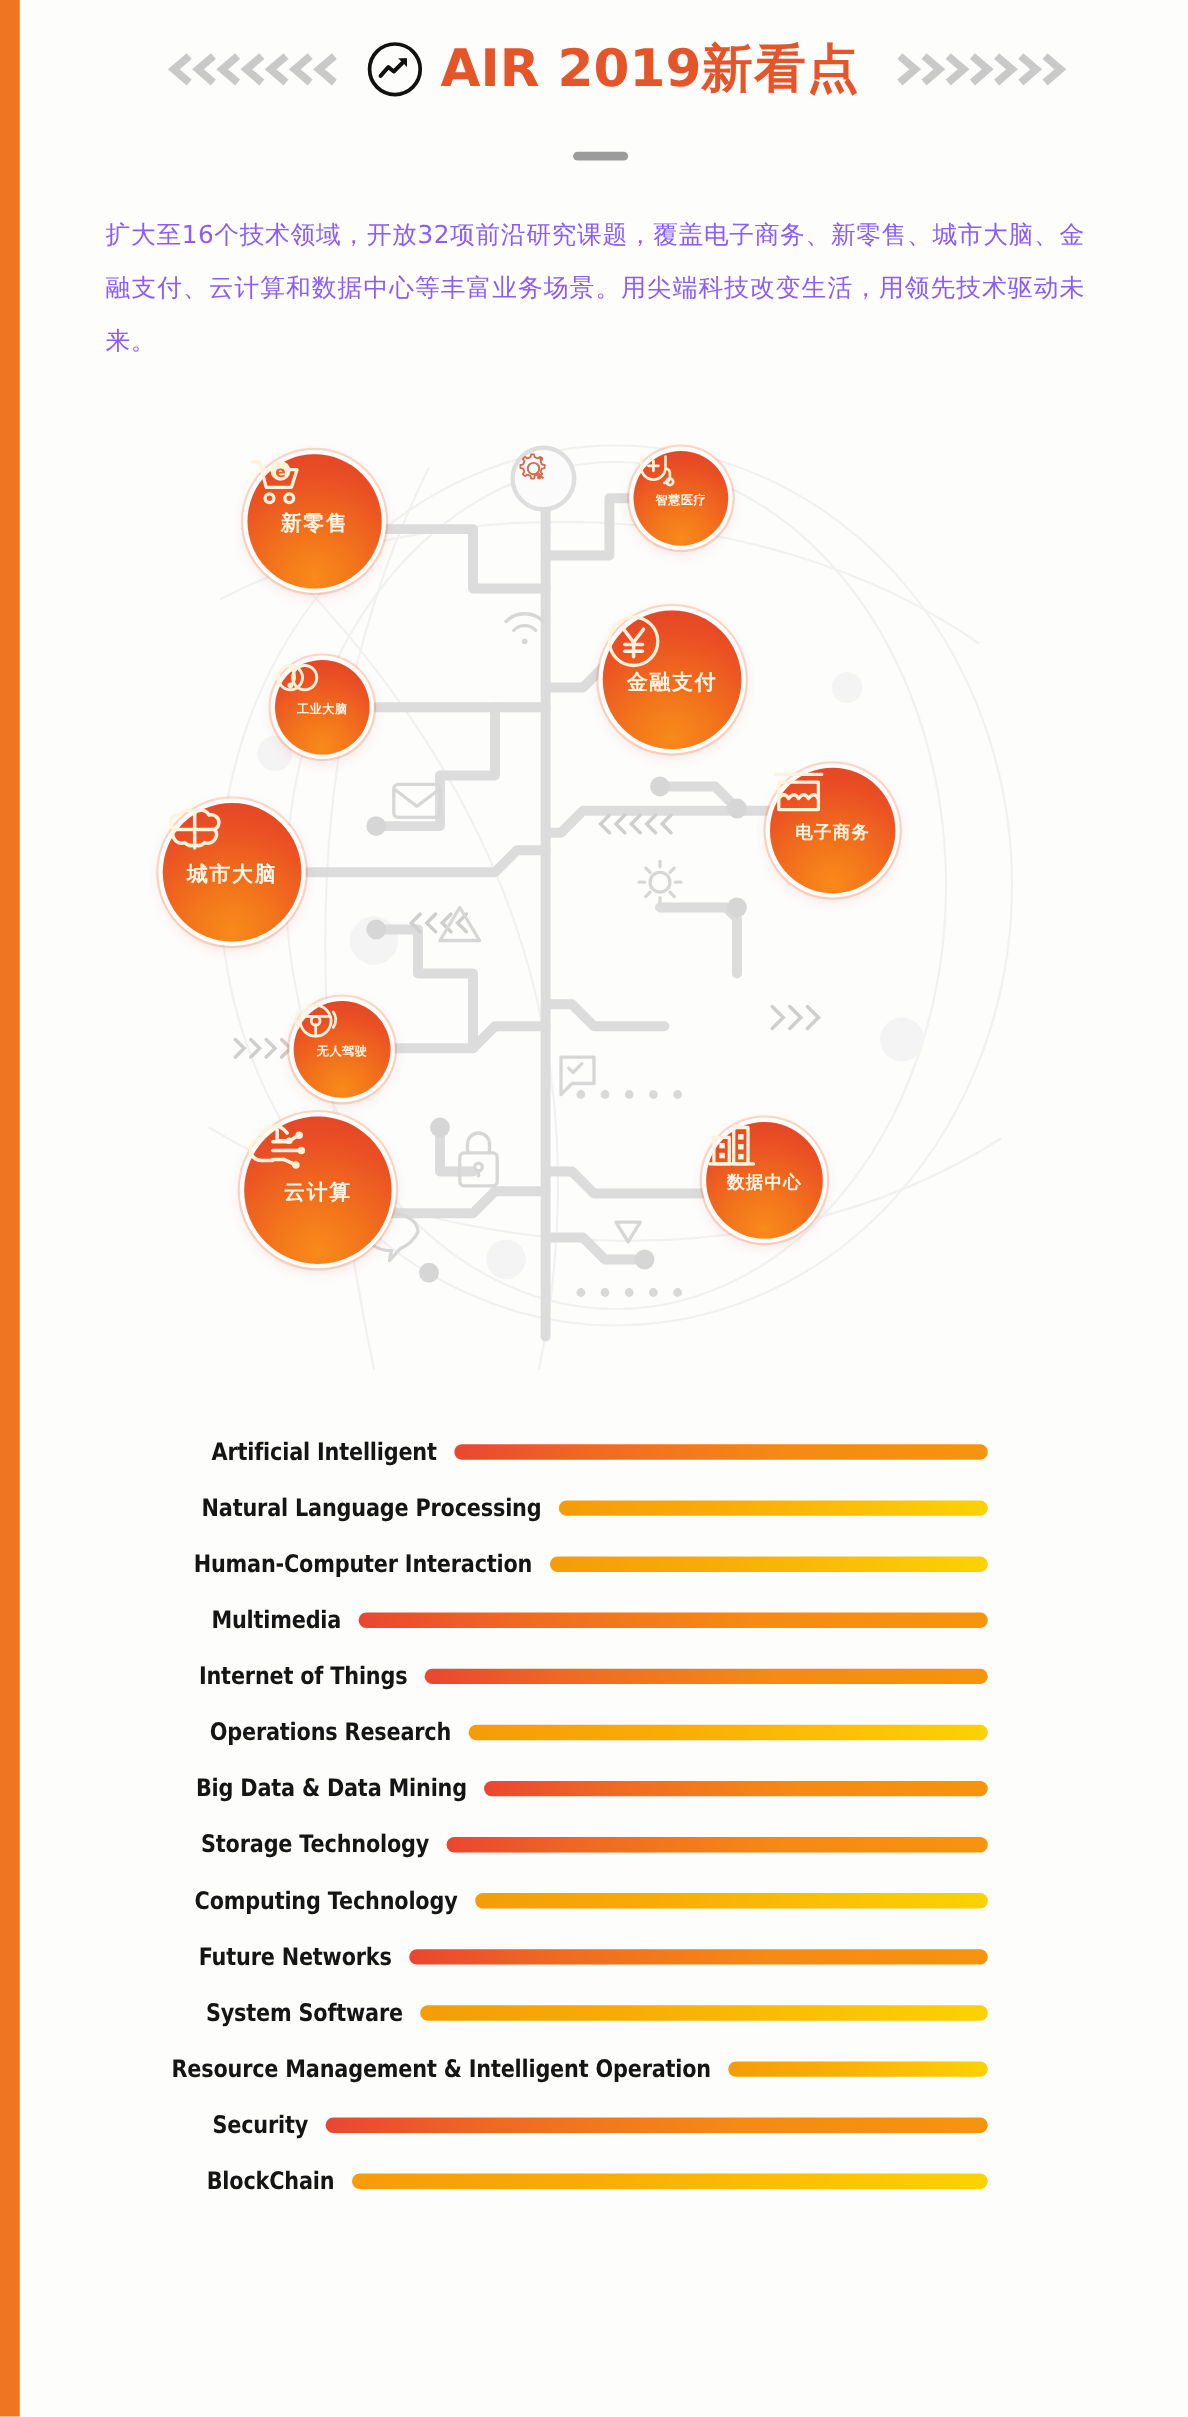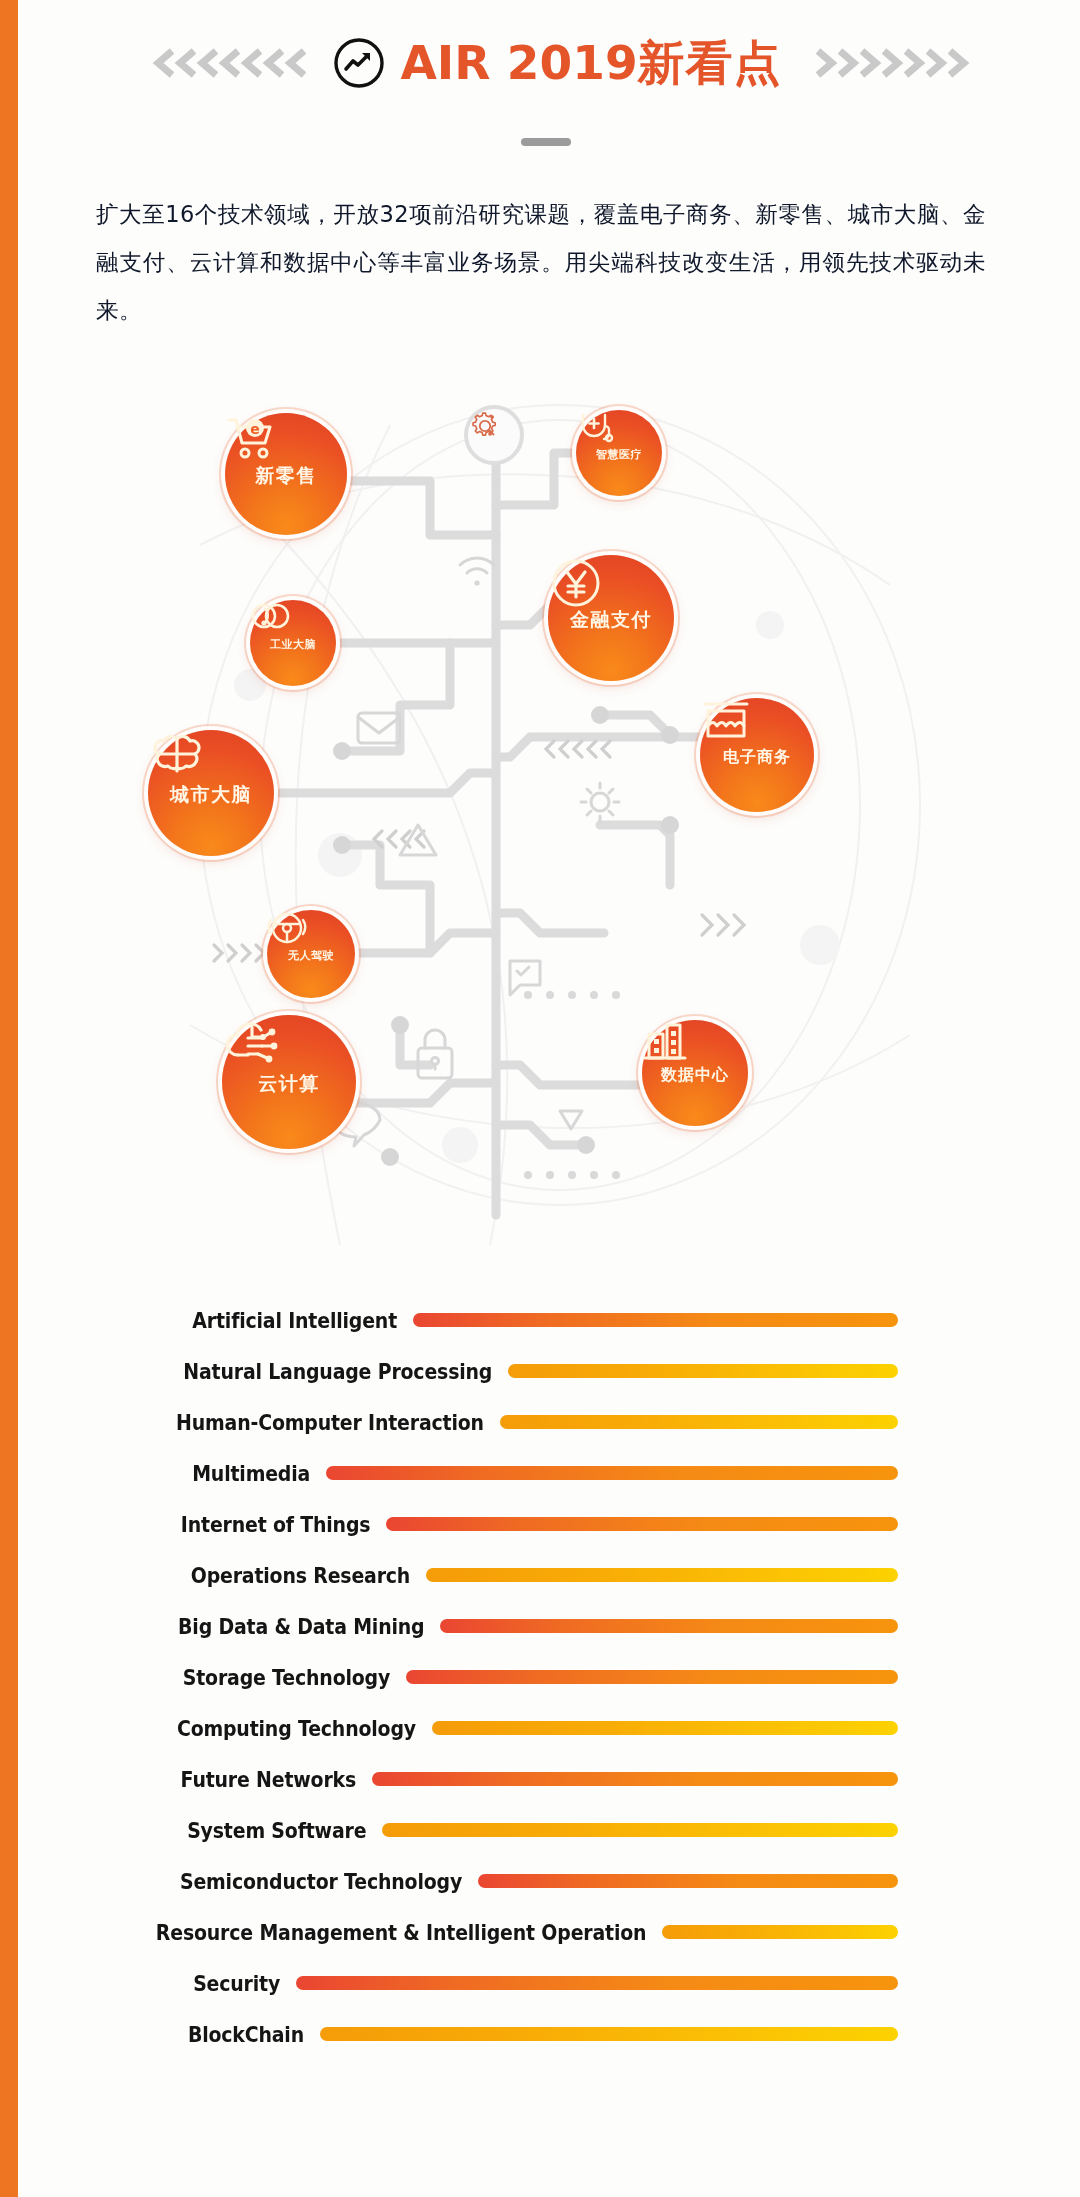--- a/index.html
+++ b/index.html
@@ -42,21 +42,21 @@
     width:50px; height:8px; border-radius:4px;
     background:#9b9b9b;
   }
 
   
   #intro {
     position:absolute; left:96px; top:190px; width:890px;
     font-family:"DejaVu Sans", sans-serif;
     font-size:22.5px;
     line-height:48px;
-    color:#0f172a;
+    color:#8b5cf6;
     letter-spacing:0.4px;
     text-align:justify;
   }
 
   
   #diagram {
     position:absolute; left:130px; top:385px; width:820px; height:880px;
   }
   #diagram svg { display:block; position:absolute; left:0; top:0; }
 
@@ -556,28 +556,20 @@
     </div>
     <div class="bar-row">
       <div class="bar-label-wrap" style="width: 366px;">
         <div class="bar-label">System Software</div>
       </div>
       <div class="bar-track">
         <div class="bar gold" style="left: 382px; width: 516px;"></div>
       </div>
     </div>
     <div class="bar-row">
-      <div class="bar-label-wrap" style="width: 462px;">
-        <div class="bar-label">Semiconductor Technology</div>
-      </div>
-      <div class="bar-track">
-        <div class="bar warm" style="left: 478px; width: 420px;"></div>
-      </div>
-    </div>
-    <div class="bar-row">
       <div class="bar-label-wrap" style="width: 646px;">
         <div class="bar-label">Resource Management &amp; Intelligent Operation</div>
       </div>
       <div class="bar-track">
         <div class="bar gold" style="left: 662px; width: 236px;"></div>
       </div>
     </div>
     <div class="bar-row">
       <div class="bar-label-wrap" style="width: 280px;">
         <div class="bar-label">Security</div>

